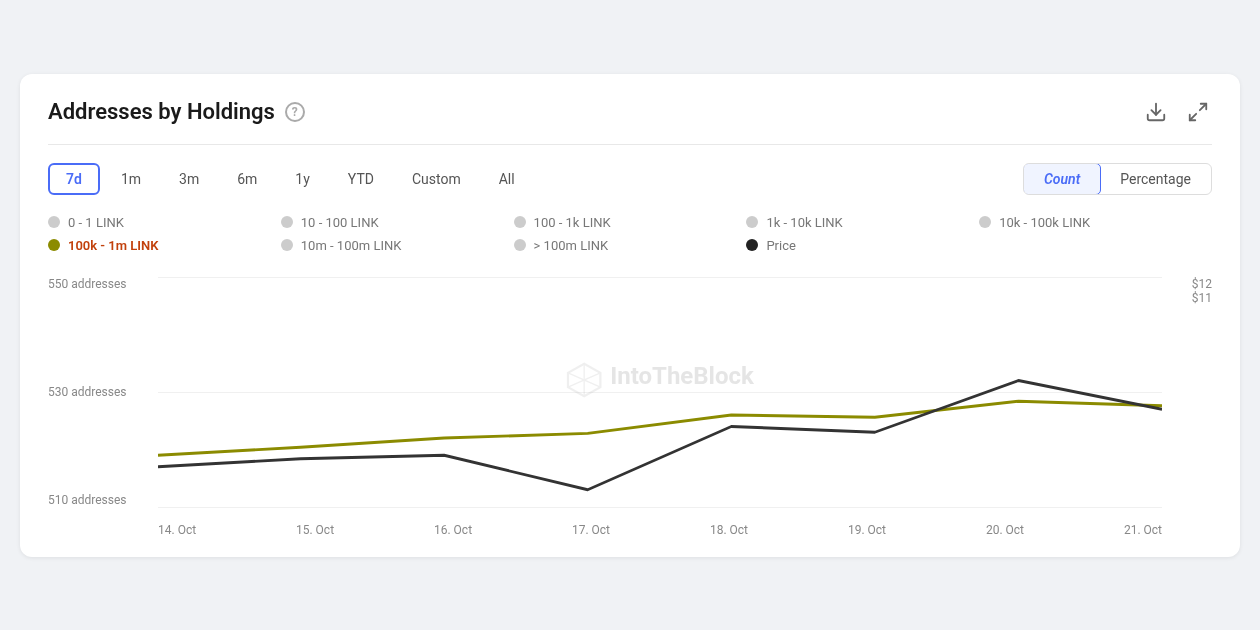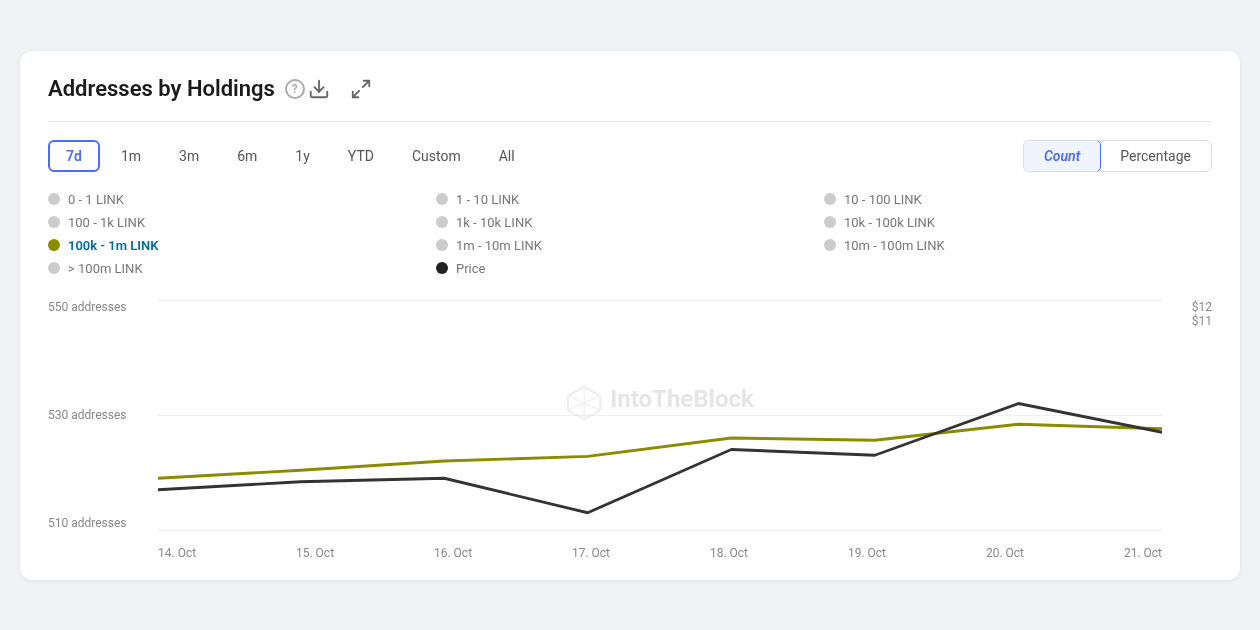--- a/index.html
+++ b/index.html
@@ -16,20 +16,21 @@
     .card {
       background: #ffffff;
       border-radius: 12px;
       width: 1220px;
       padding: 24px 28px 20px;
       box-shadow: 0 1px 4px rgba(0,0,0,0.08);
     }
     .header {
       display: flex;
       align-items: center;
+      justify-content: space-between;
       margin-bottom: 18px;
     }
     .header-left {
       display: flex;
       align-items: center;
       gap: 10px;
     }
     .title {
       font-size: 22px;
       font-weight: 600;
@@ -103,21 +104,21 @@
       background: #f0f4ff;
       color: #4a6cf7;
       font-weight: 600;
       border: 1.5px solid #4a6cf7;
       margin: -1px;
       border-radius: 5px;
       font-style: italic;
     }
     .legend {
       display: grid;
-      grid-template-columns: repeat(3, 1fr);
+      grid-template-columns: repeat(5, 1fr);
       gap: 8px 0;
       margin-bottom: 24px;
     }
     .legend-item {
       display: flex;
       align-items: center;
       gap: 8px;
       font-size: 13px;
       color: #777;
     }
@@ -250,45 +251,37 @@
     </div>
   </div>
 
   <div class="legend">
     <div class="legend-item">
       <div class="legend-dot" style="background:#cccccc;"></div>
       <span class="legend-label">0 - 1 LINK</span>
     </div>
     <div class="legend-item">
       <div class="legend-dot" style="background:#cccccc;"></div>
-      <span class="legend-label">1 - 10 LINK</span>
-    </div>
-    <div class="legend-item">
-      <div class="legend-dot" style="background:#cccccc;"></div>
       <span class="legend-label">10 - 100 LINK</span>
     </div>
     <div class="legend-item">
       <div class="legend-dot" style="background:#cccccc;"></div>
       <span class="legend-label">100 - 1k LINK</span>
     </div>
     <div class="legend-item">
       <div class="legend-dot" style="background:#cccccc;"></div>
       <span class="legend-label">1k - 10k LINK</span>
     </div>
     <div class="legend-item">
       <div class="legend-dot" style="background:#cccccc;"></div>
       <span class="legend-label">10k - 100k LINK</span>
     </div>
     <div class="legend-item highlighted">
       <div class="legend-dot" style="background:#8b8b00;"></div>
-      <span class="legend-label" style="color:#0369a1;font-weight:600;">100k - 1m LINK</span>
-    </div>
-    <div class="legend-item">
-      <div class="legend-dot" style="background:#cccccc;"></div>
-      <span class="legend-label">1m - 10m LINK</span>
+      <span class="legend-label" style="color:#c2410c;font-weight:600;">100k - 1m LINK</span>
     </div>
     <div class="legend-item">
       <div class="legend-dot" style="background:#cccccc;"></div>
       <span class="legend-label">10m - 100m LINK</span>
     </div>
     <div class="legend-item">
       <div class="legend-dot" style="background:#cccccc;"></div>
       <span class="legend-label">&gt; 100m LINK</span>
     </div>
     <div class="legend-item">

